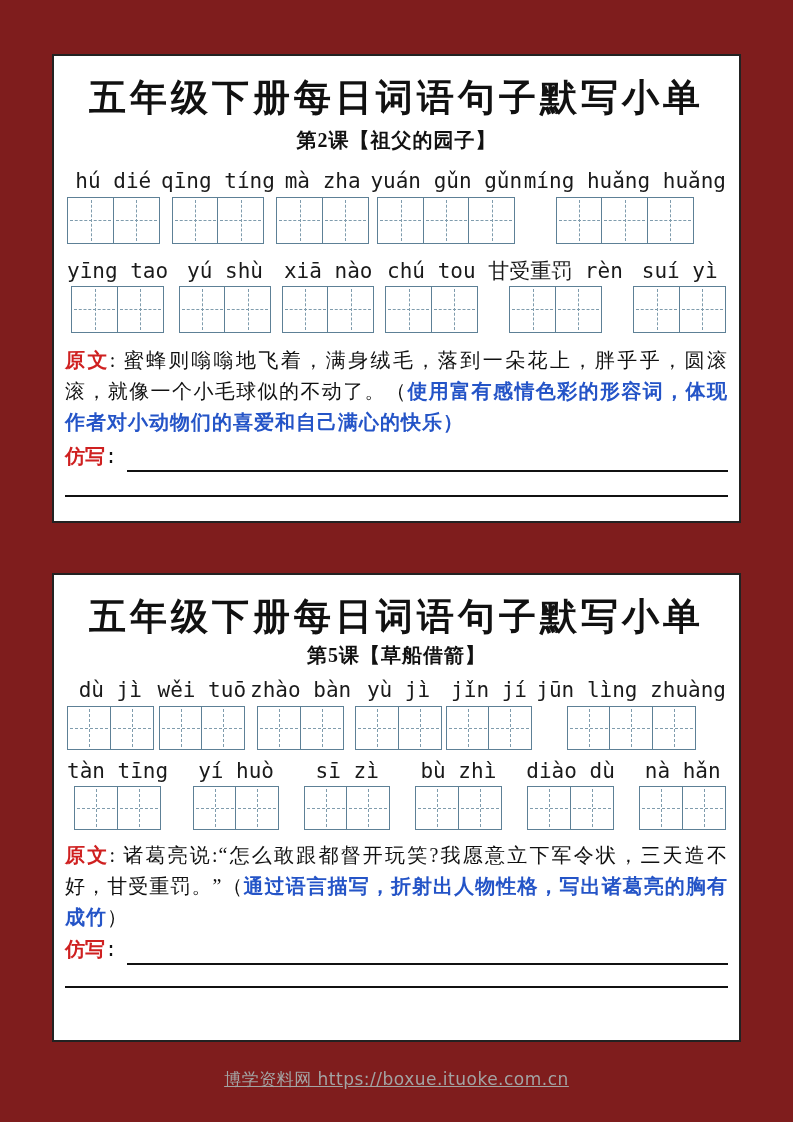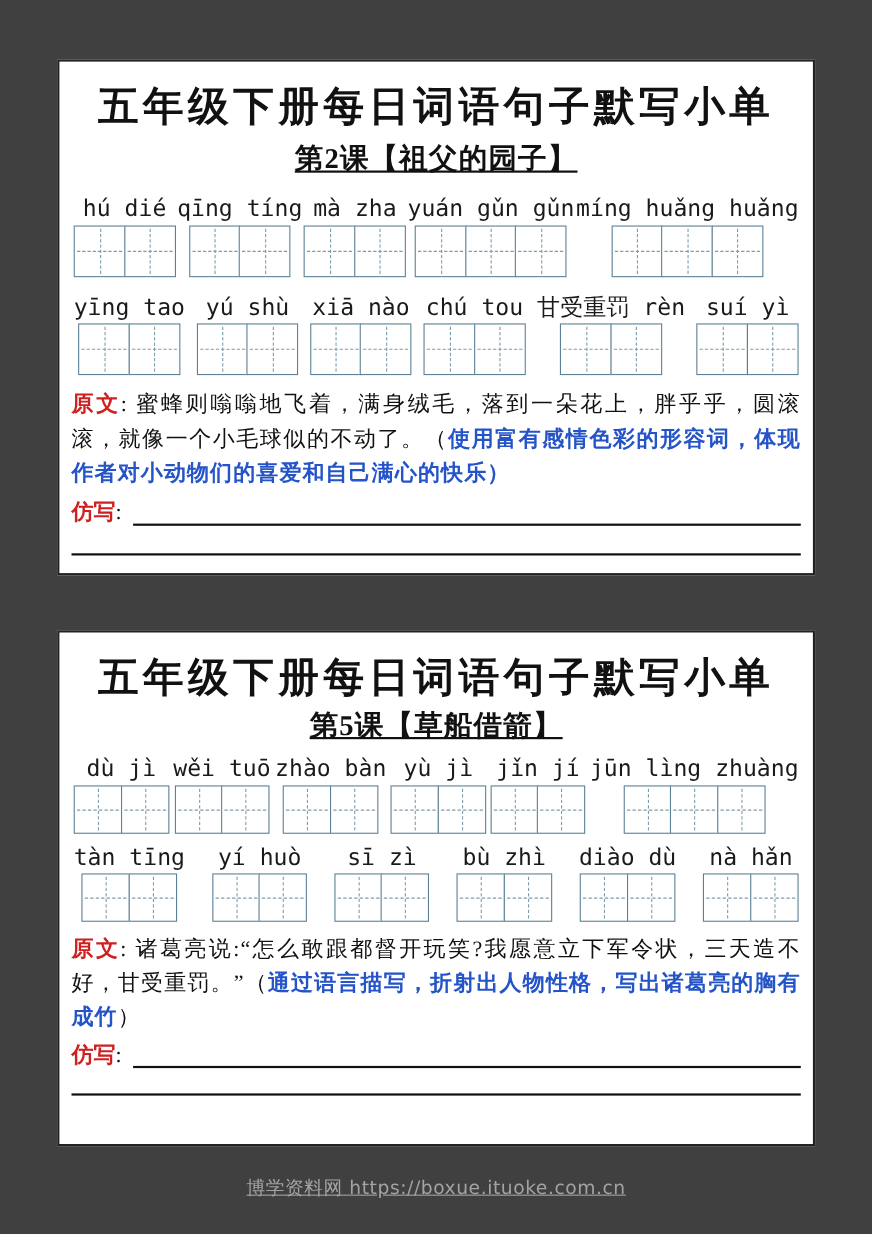--- a/index.html
+++ b/index.html
@@ -1,20 +1,20 @@
 <!DOCTYPE html>
 <html><head>
 <meta charset="utf-8">
 <style>
   * { margin:0; padding:0; box-sizing:border-box; }
   html,body { background:#ffffff; }
   .page {
     position:relative;
     width:793px; height:1122px;
-    background:#404040;
+    background:#7f1d1d;
     overflow:hidden;
     font-family:"Liberation Serif","DejaVu Serif",serif;
     color:#111;
   }
   .card {
     width:689px; height:469px;
     margin:0 auto;
     border:2px solid #222;
     background:#fff;
     padding:16px 11px 0 11px;
@@ -25,24 +25,23 @@
   .card-title {
     text-align:center;
     font-size:37px; font-weight:bold;
     letter-spacing:4px;
     line-height:1.2;
     margin-top:4px;
     white-space:nowrap;
   }
   .card-subtitle {
     text-align:center;
-    font-size:26px; font-weight:bold;
+    font-size:20px; font-weight:bold;
     letter-spacing:1px;
     margin-top:7px;
-    text-decoration:underline;
   }
   .card-2 .card-subtitle { margin-top:3px; }
 
   
   .word-row {
     display:flex;
     justify-content:space-between;
     align-items:flex-end;
     margin-top:15px;
     padding:0 2px;
@@ -84,24 +83,25 @@
     letter-spacing:1px;
     text-align:justify;
   }
   .card-2 .source { margin-top:10px; }
   .red  { color:#cf2020; font-weight:bold; }
   .blue { color:#2454c7; font-weight:bold; }
 
   
   .imitate {
     display:flex;
-    align-items:center;
+    align-items:flex-end;
     margin-top:6px;
     font-size:20px;
     line-height:1.4;
+    font-family:Liberation Mono, monospace;
   }
   .card-2 .imitate { margin-top:4px; }
   .wline {
     flex:1;
     margin-left:10px;
     border-bottom:2px solid #111;
     height:1.2em;
   }
   .wline2 {
     margin-top:23px;

